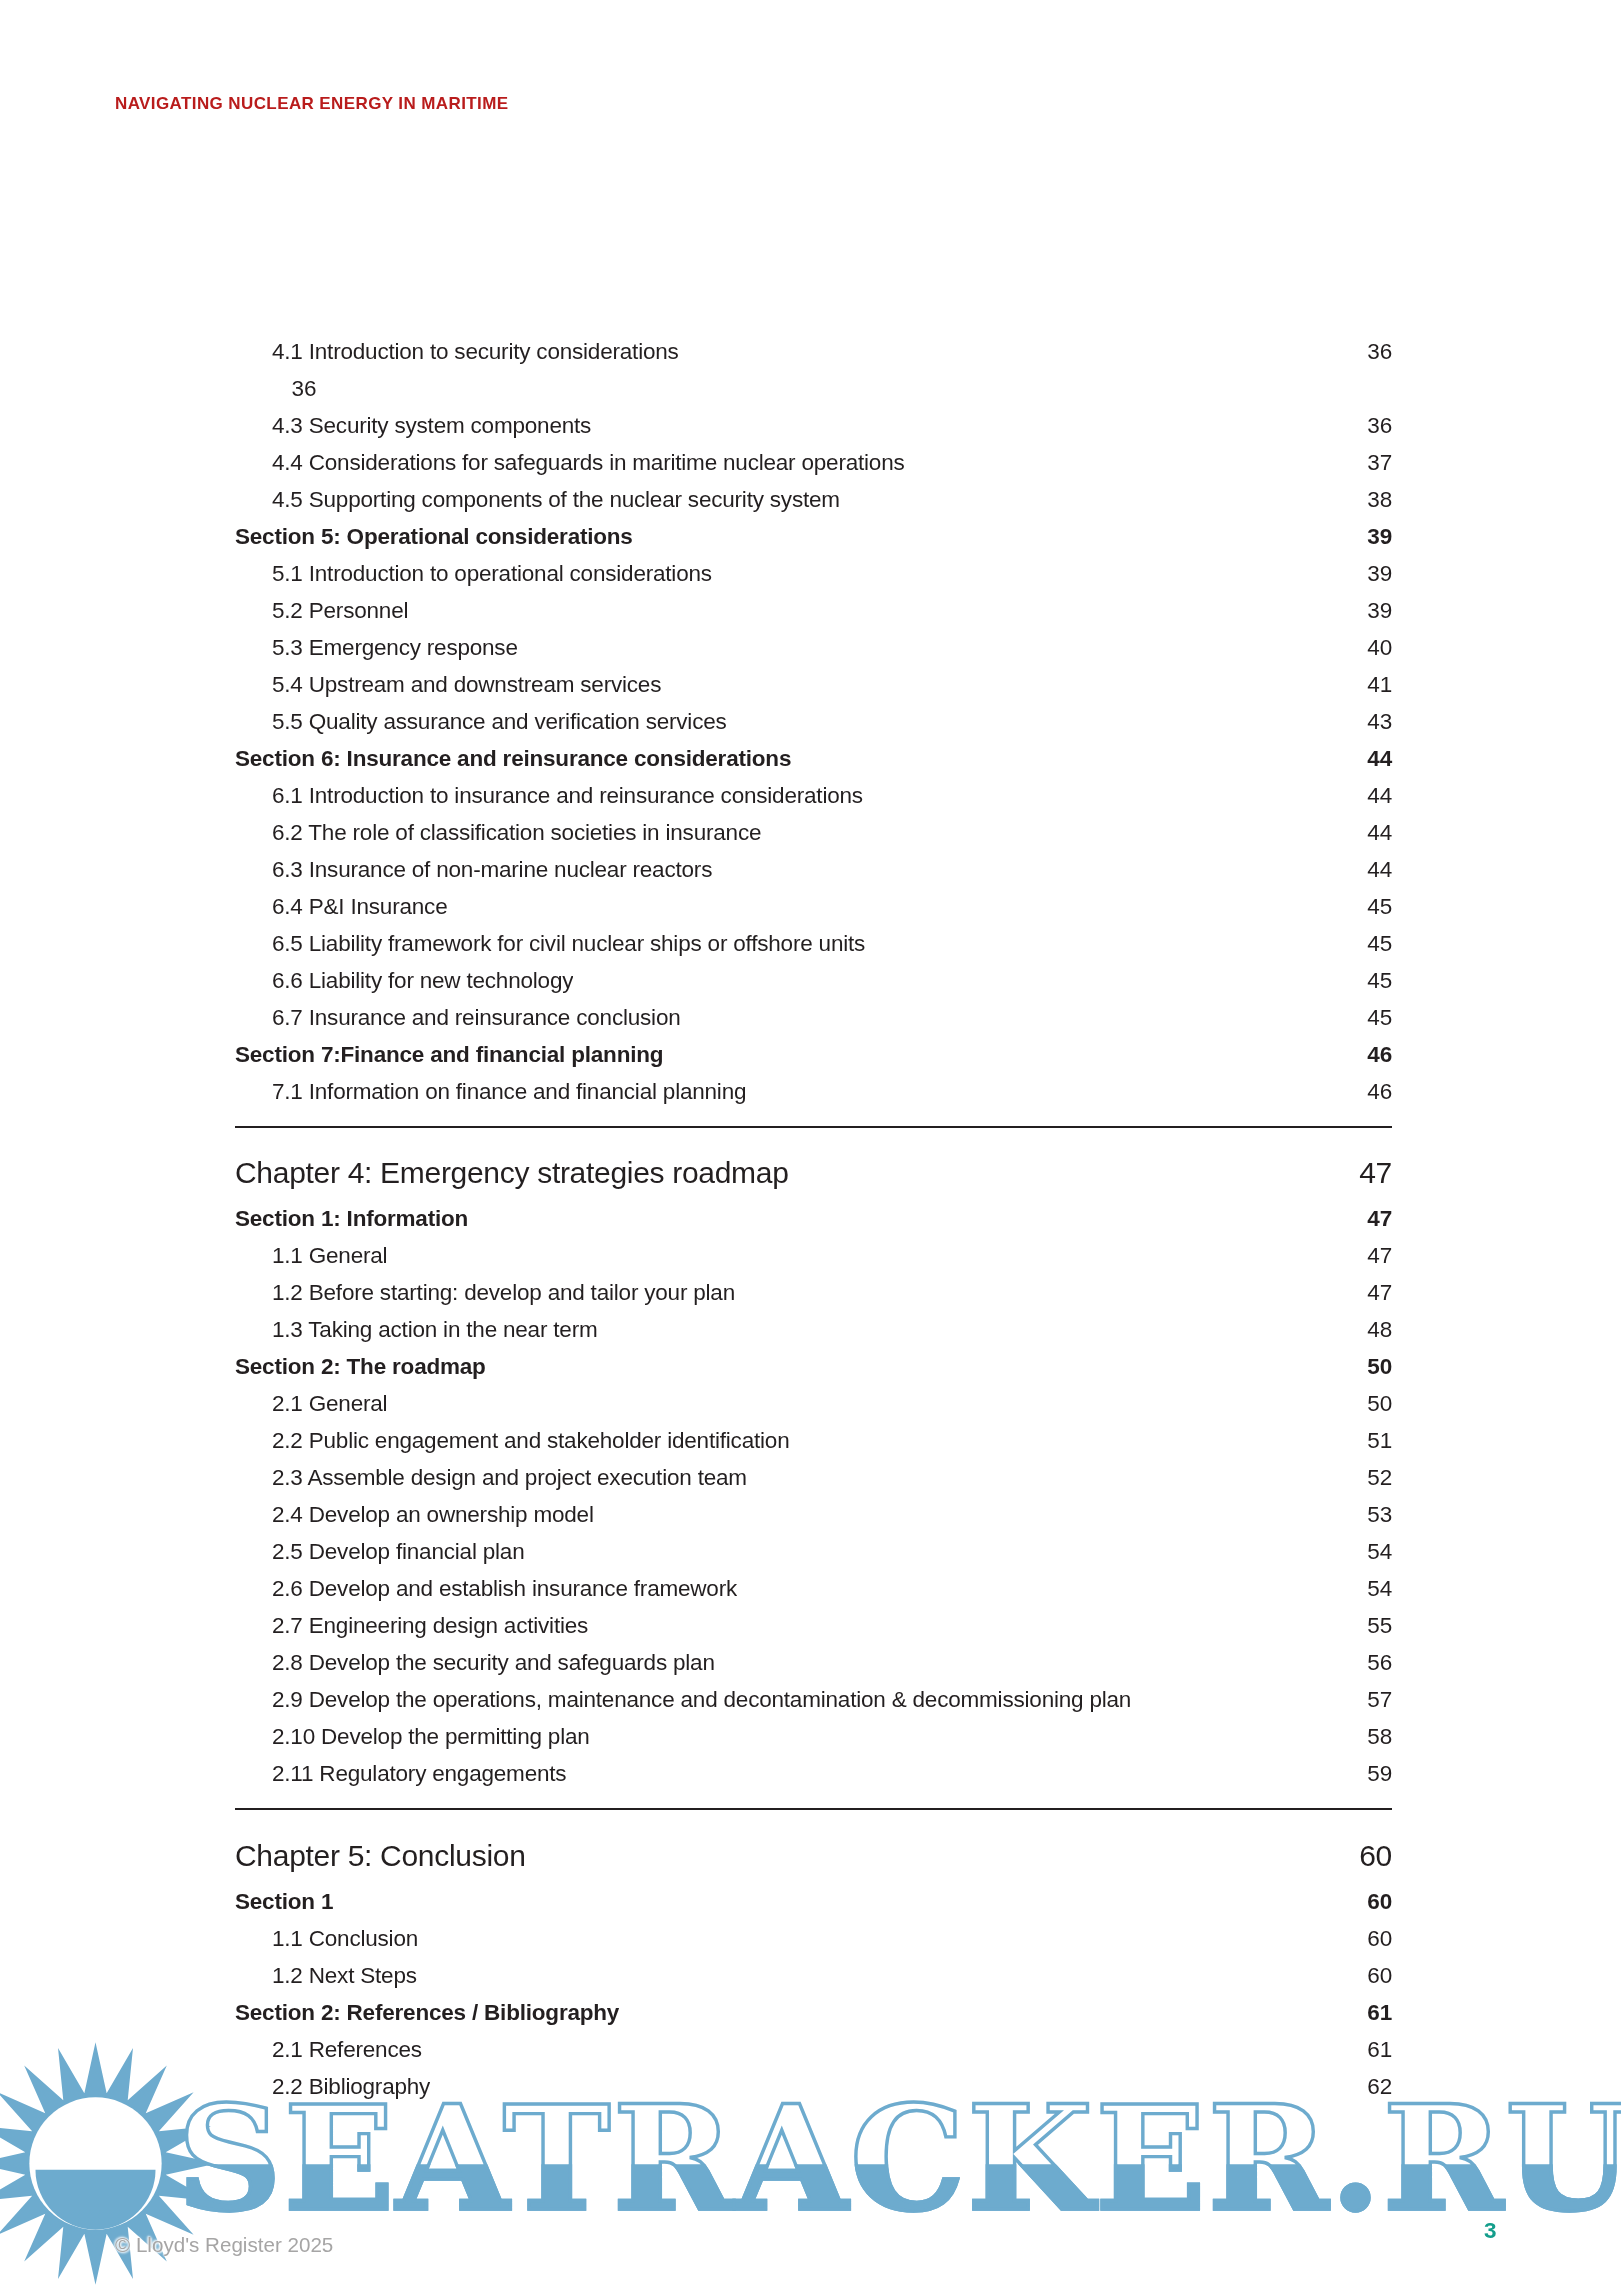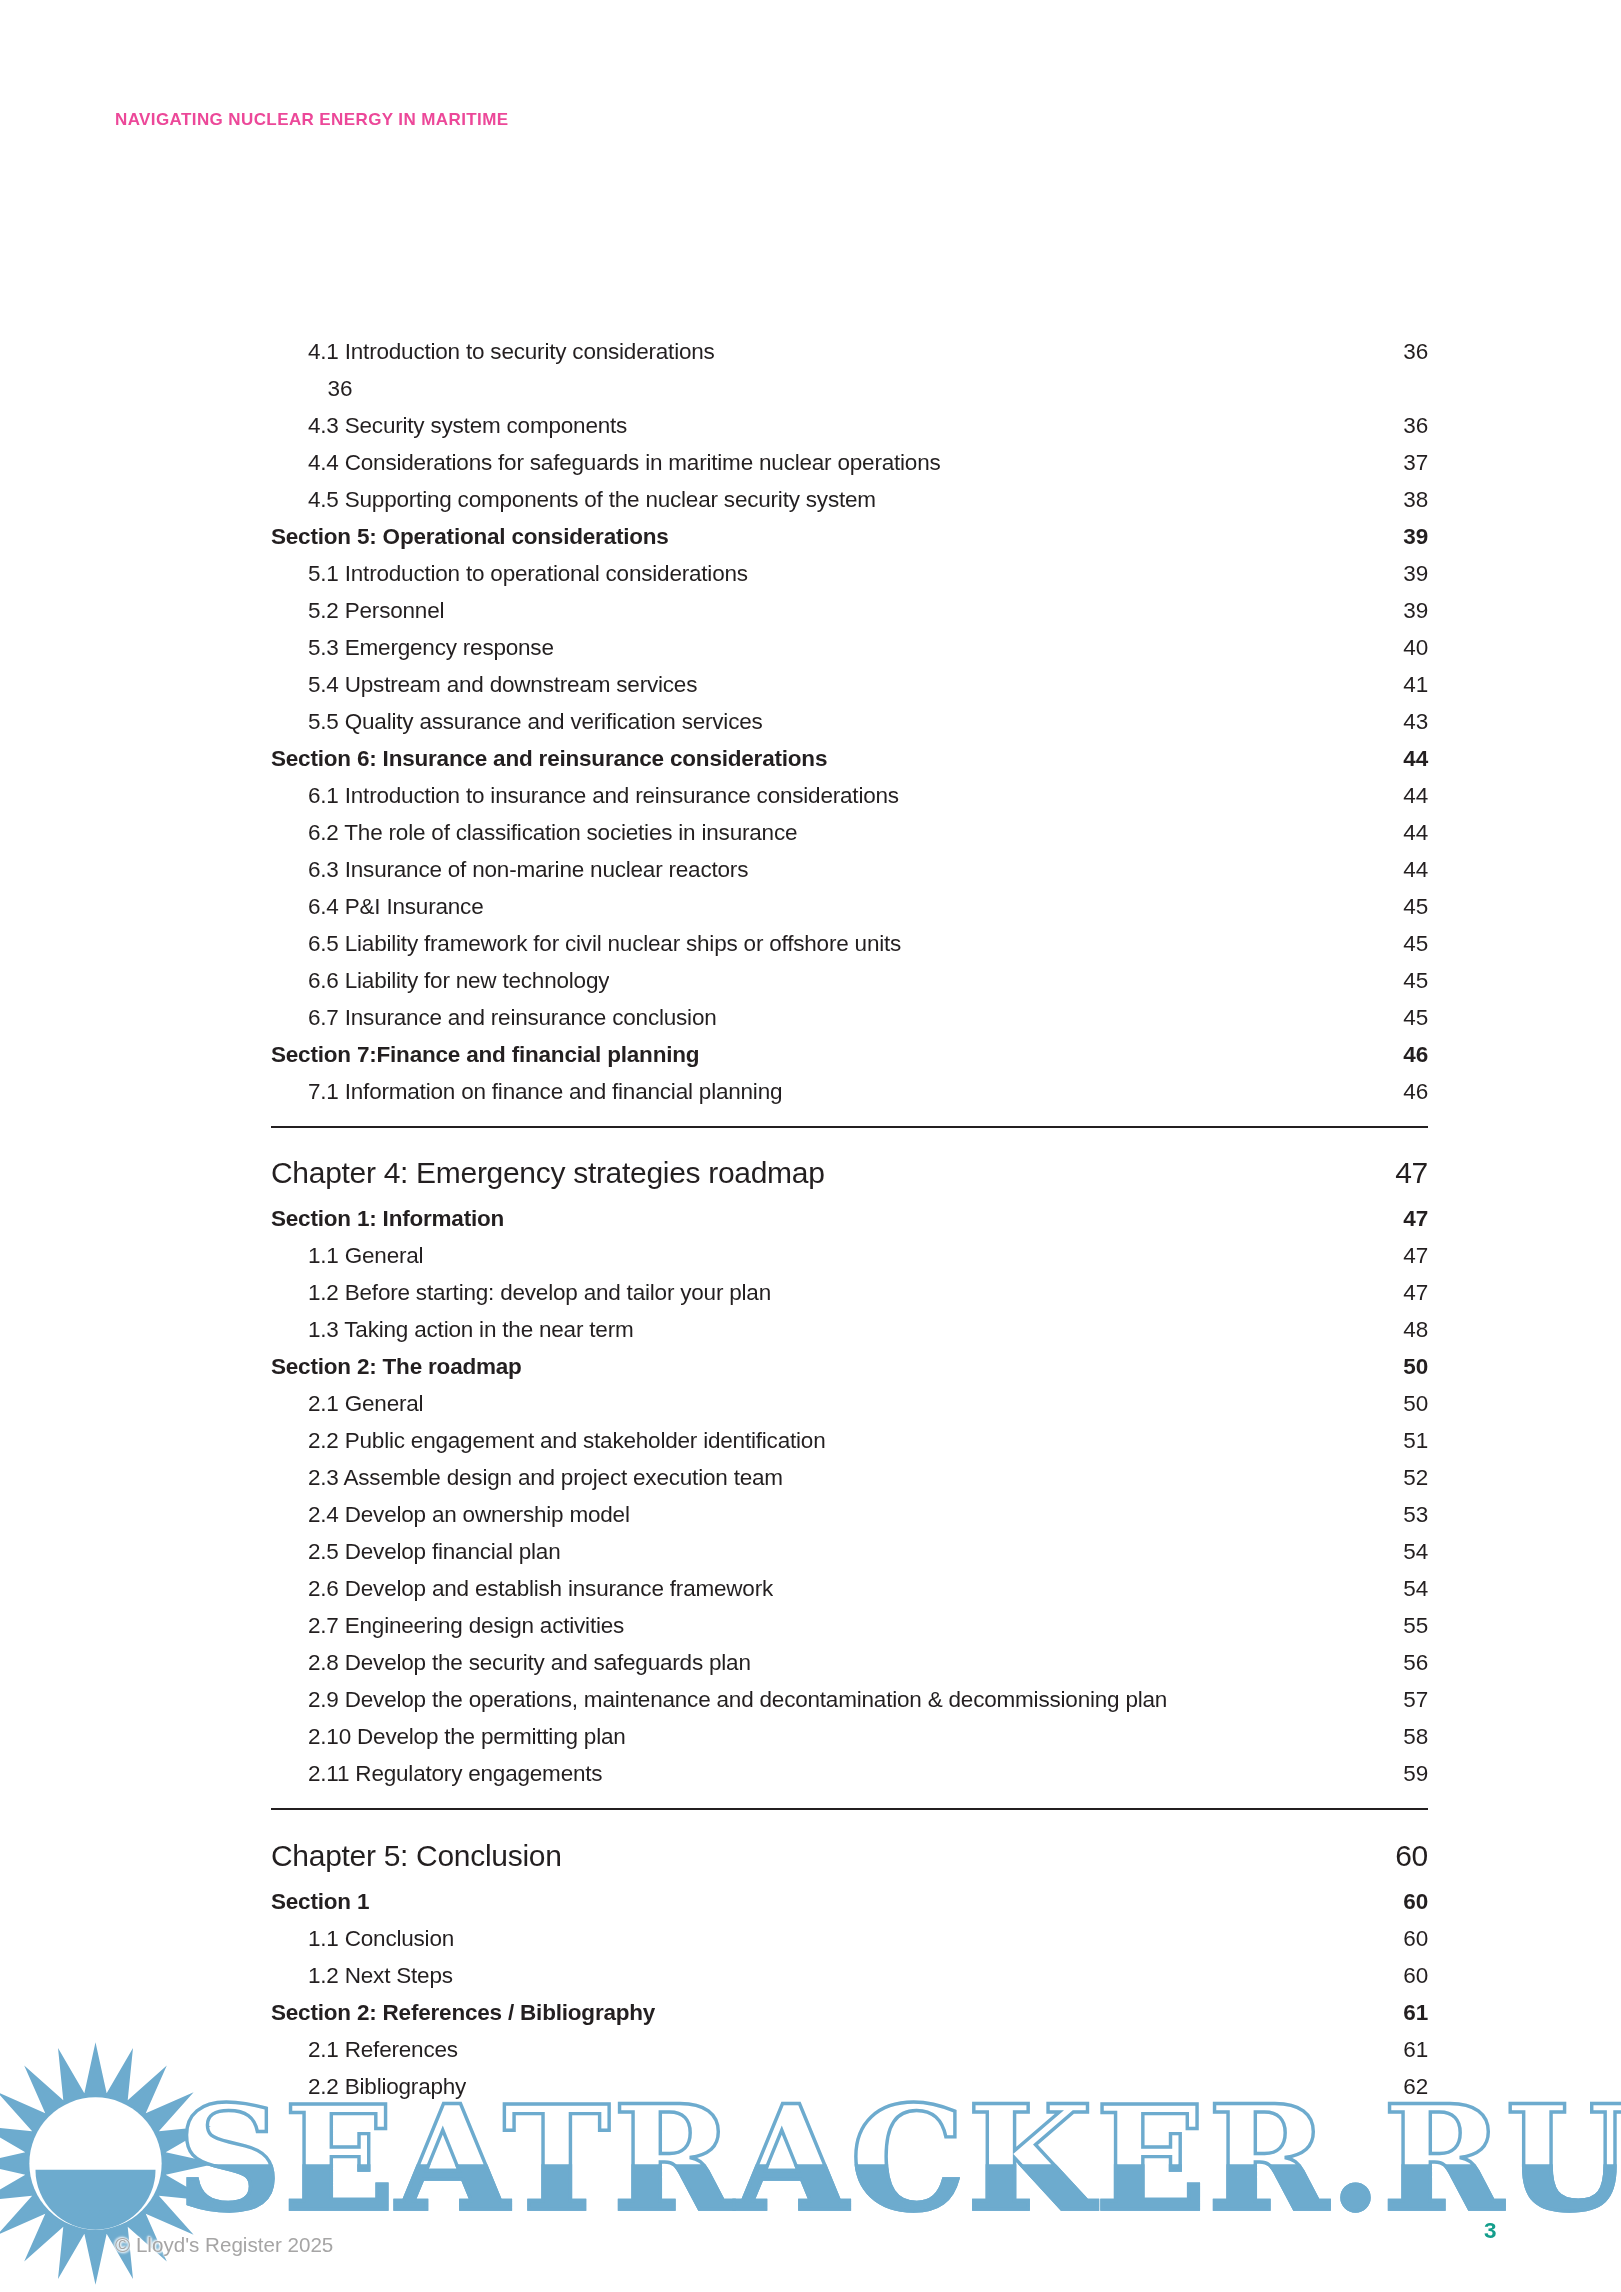--- a/index.html
+++ b/index.html
@@ -6,26 +6,26 @@
   body{
     width:1621px;height:2293px;position:relative;overflow:hidden;
     background:#ffffff;
     font-family:"Liberation Sans","DejaVu Sans",sans-serif;
     color:#231f20;
   }
   
   .doc-header{
     position:absolute;left:115px;top:94px;
     font-size:17px;font-weight:700;letter-spacing:0.4px;
-    color:#ec4899;text-transform:uppercase;margin-top:16px;
+    color:#b91c1c;text-transform:uppercase;
   }
   
   .toc{
     position:absolute;left:235px;top:333px;width:1157px;
-    font-size:22.5px;letter-spacing:-0.2px;margin-left:36px;
+    font-size:22.5px;letter-spacing:-0.2px;
   }
   .toc-row{
     display:flex;justify-content:space-between;align-items:baseline;
     height:37px;line-height:37px;white-space:nowrap;
   }
   .toc-row .label{overflow:hidden;}
   .toc-row .pagenum{margin-left:19.6px;}
   .toc-row.sub{padding-left:37px;}
   .toc-row.section{font-weight:700;}
   .toc-row.chapter{

